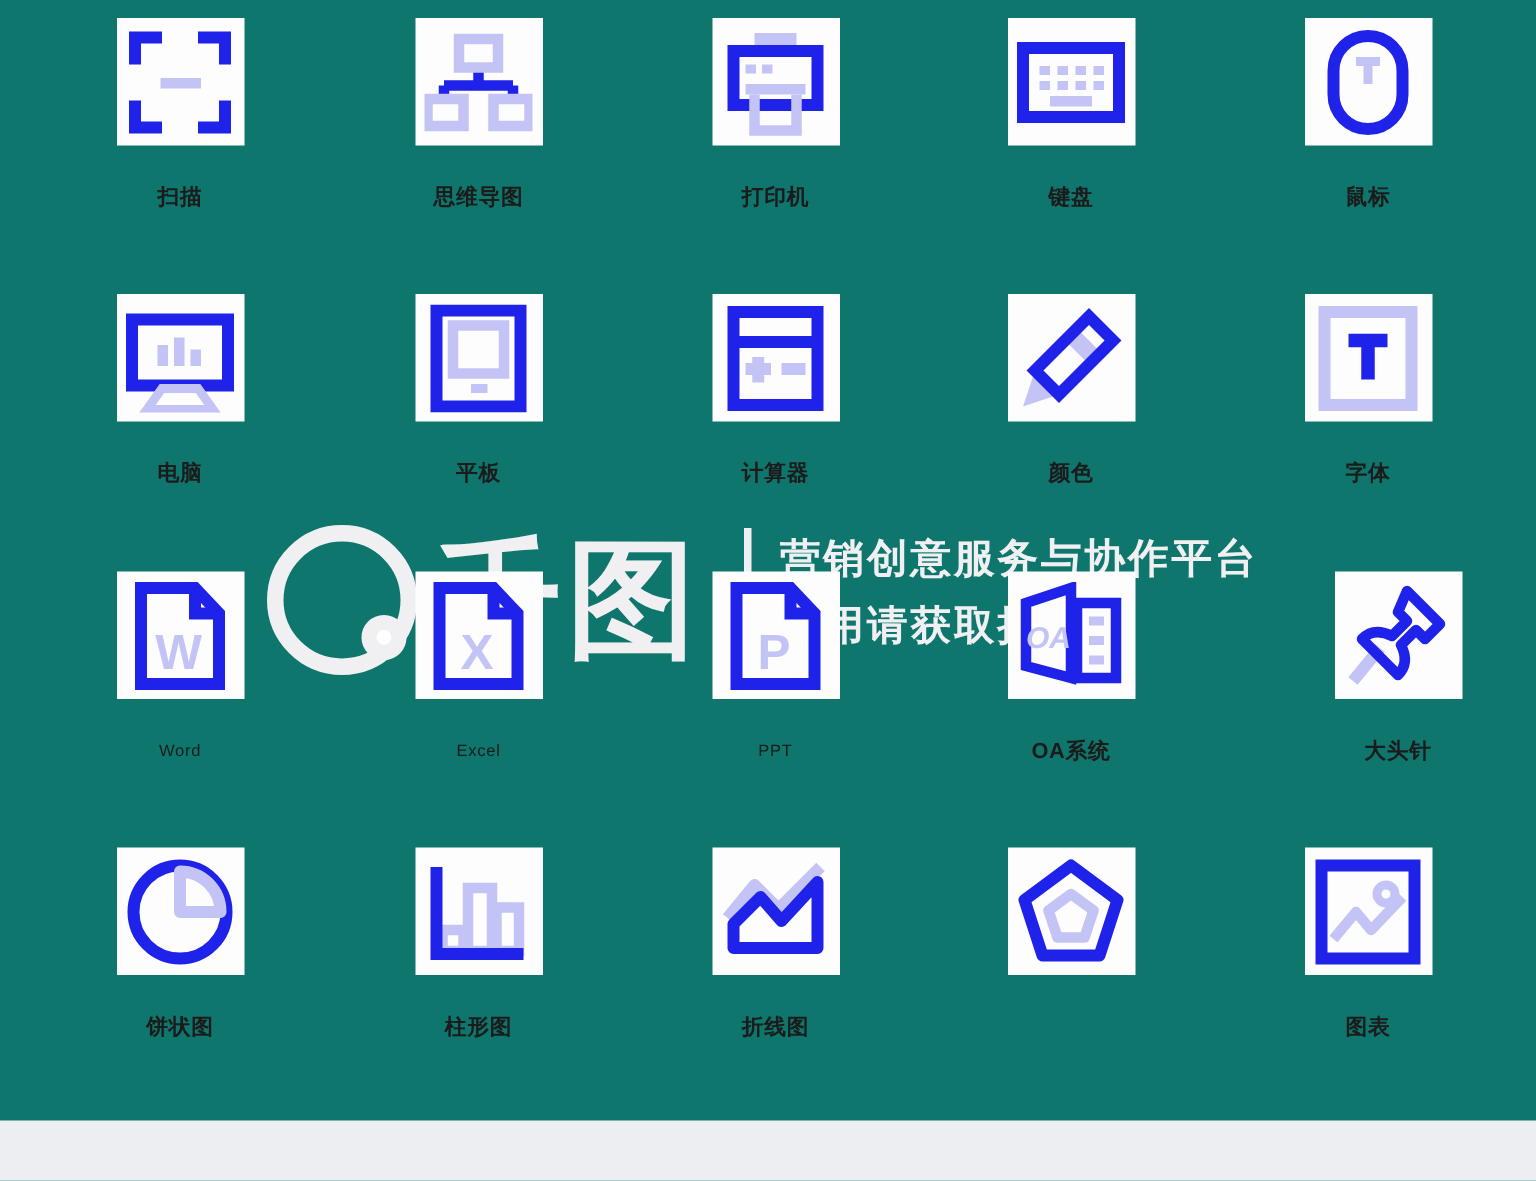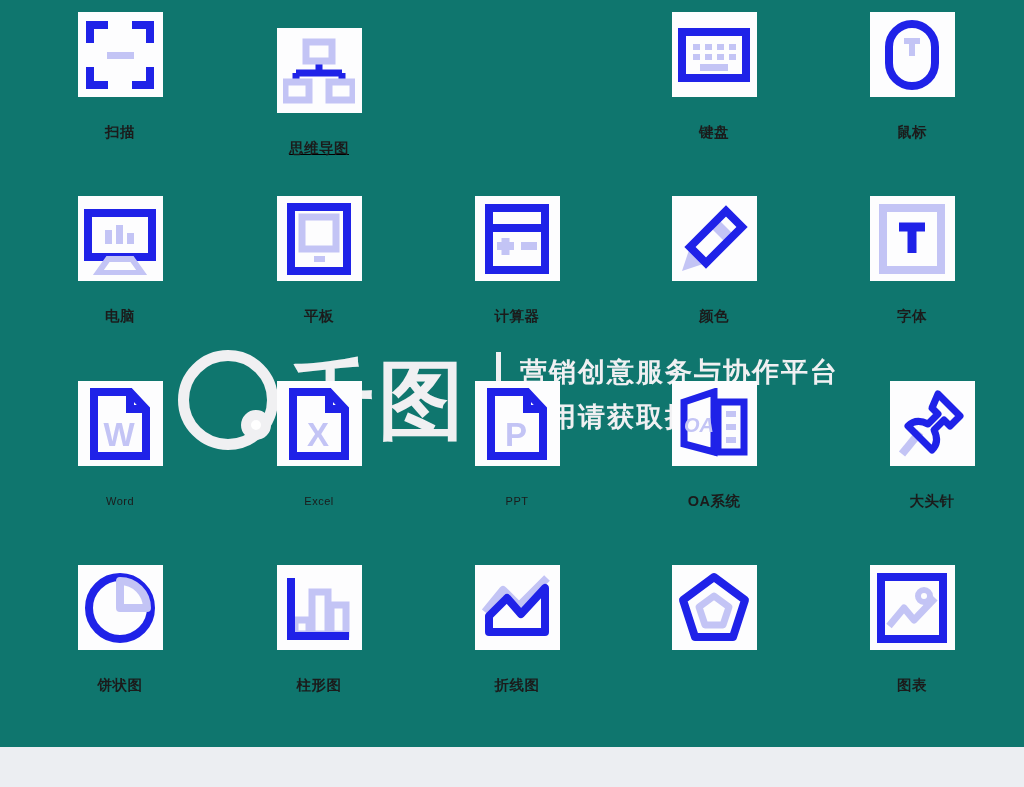--- a/index.html
+++ b/index.html
@@ -139,30 +139,43 @@
     <svg width="72" height="72" viewBox="0 0 72 72">
       <path d="M6 24 L6 6 L24 6" fill="none" stroke="#1f22e8" stroke-width="8"></path>
       <path d="M48 6 L66 6 L66 24" fill="none" stroke="#1f22e8" stroke-width="8"></path>
       <path d="M66 48 L66 66 L48 66" fill="none" stroke="#1f22e8" stroke-width="8"></path>
       <path d="M24 66 L6 66 L6 48" fill="none" stroke="#1f22e8" stroke-width="8"></path>
       <rect x="23" y="33" width="27" height="7" fill="#c3c4f5"></rect>
     </svg>
         </div>
         <div class="cell-label">扫描</div>
       </div>
-      <div class="cell" style="left: 219px; top: 28px; text-decoration: underline;">
+      <div class="cell" style="left: 219px; top: 12px;">
         <div class="icon-tile">
     <svg width="72" height="72" viewBox="0 0 72 72">
       <path d="M36 24 L36 38 M13 38 L59 38 M13 38 L13 49 M59 38 L59 49" fill="none" stroke="#1f22e8" stroke-width="7"></path>
       <rect x="23" y="7" width="26" height="19" fill="none" stroke="#c3c4f5" stroke-width="7"></rect>
       <rect x="2" y="47" width="24" height="18" fill="none" stroke="#c3c4f5" stroke-width="7"></rect>
       <rect x="46" y="47" width="24" height="18" fill="none" stroke="#c3c4f5" stroke-width="7"></rect>
     </svg>
         </div>
         <div class="cell-label">思维导图</div>
+      </div>
+      <div class="cell" style="left: 417px; top: 12px;">
+        <div class="icon-tile">
+    <svg width="72" height="72" viewBox="0 0 72 72">
+      <rect x="22" y="3" width="28" height="14" fill="#c3c4f5"></rect>
+      <rect x="8" y="15" width="56" height="36" fill="none" stroke="#1f22e8" stroke-width="8"></rect>
+      <rect x="16" y="24" width="7" height="6" fill="#c3c4f5"></rect>
+      <rect x="27" y="24" width="7" height="6" fill="#c3c4f5"></rect>
+      <rect x="16" y="37" width="40" height="7" fill="#c3c4f5"></rect>
+      <path d="M22 44 L22 68 L50 68 L50 44" fill="none" stroke="#c3c4f5" stroke-width="7"></path>
+    </svg>
+        </div>
+        <div class="cell-label">打印机</div>
       </div>
       <div class="cell" style="left: 812px; top: 12px;">
         <div class="icon-tile">
     <svg width="72" height="72" viewBox="0 0 72 72">
       <rect x="13" y="5" width="46" height="62" rx="23" fill="none" stroke="#1f22e8" stroke-width="8"></rect>
       <path d="M28 19 L44 19 L44 25 L39 25 L39 37 L33 37 L33 25 L28 25 Z" fill="#c3c4f5"></path>
     </svg>
         </div>
         <div class="cell-label">鼠标</div>
       </div>

